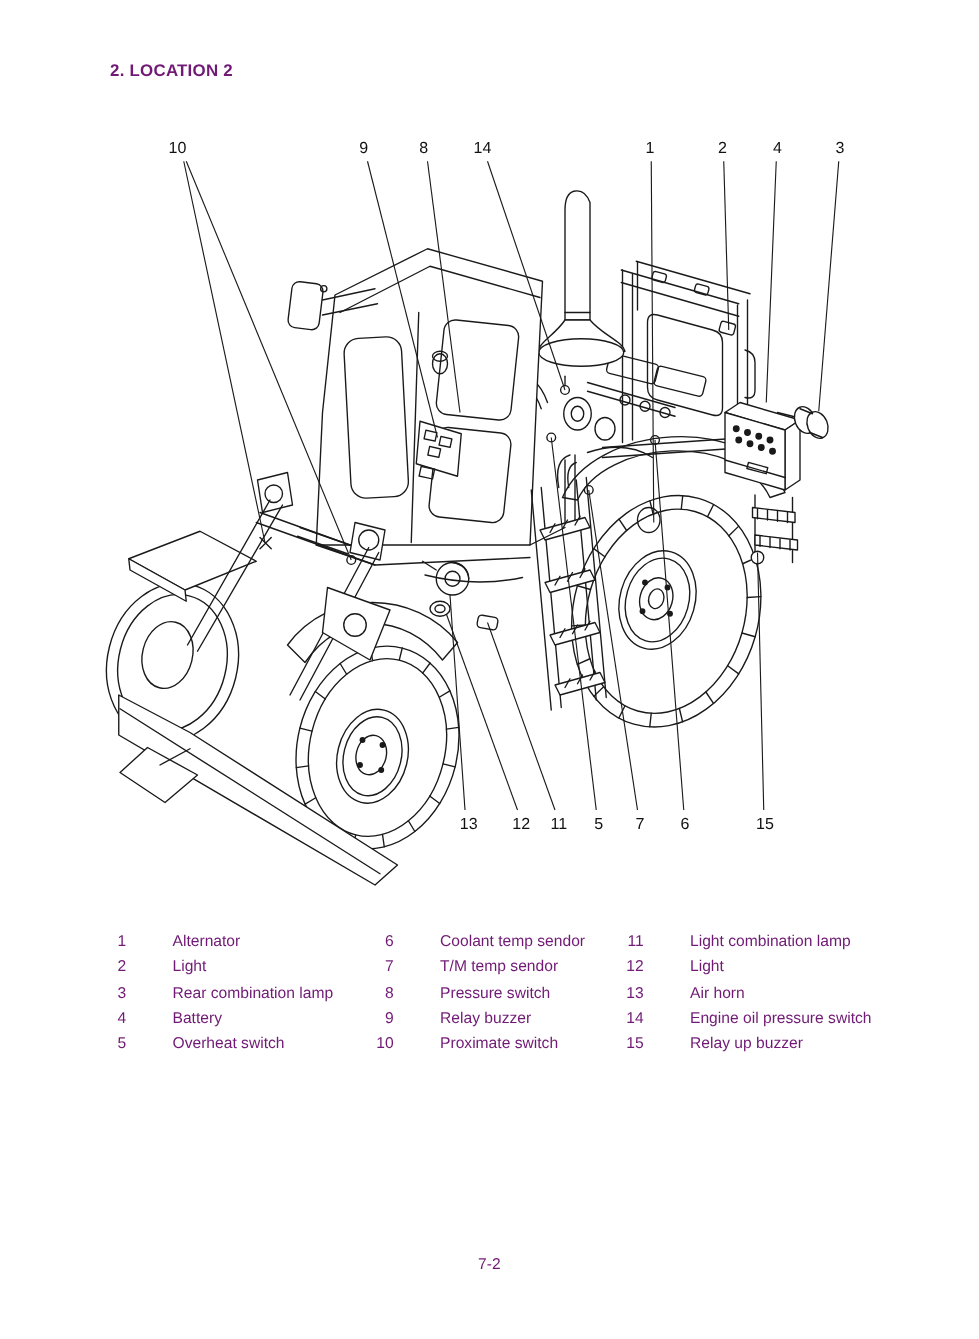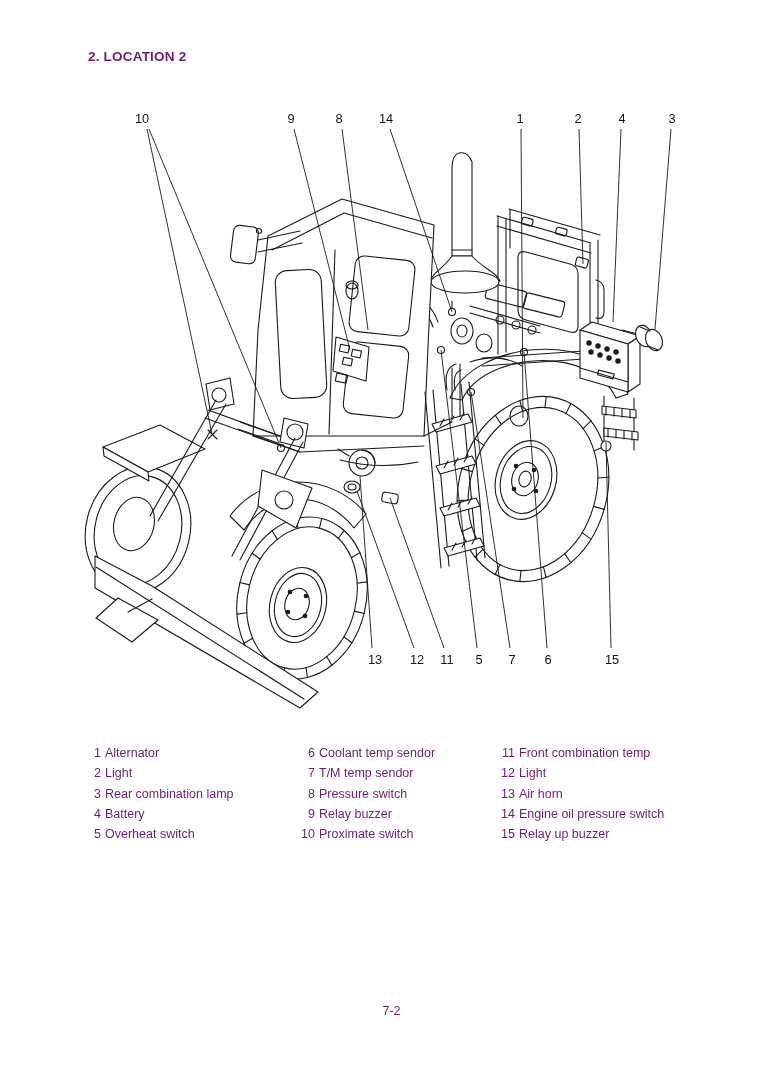--- a/index.html
+++ b/index.html
@@ -24,21 +24,21 @@
   .wfill{fill:#ffffff;}
   .leader{stroke:#1a1a1a;stroke-width:.9;fill:none;}
   .callout{font-family:"Liberation Sans",sans-serif;font-size:12.8px;fill:#111;text-anchor:middle;}
   .legend{position:absolute;top:743px;left:0;width:783px;font-size:12.5px;}
   .lg-col{position:absolute;top:0;}
   .lg-col.c1{left:81px;width:210px;}
   .lg-col.c2{left:295px;width:195px;}
   .lg-col.c3{left:495px;width:220px;}
   .lg-row{display:flex;align-items:center;height:20.3px;}
   .lg-num{width:20px;text-align:right;flex:none;}
-  .lg-lbl{margin-left:4px;white-space:nowrap;}
+  .lg-lbl{margin-left:37px;white-space:nowrap;}
 </style>
 </head>
 <body>
 
 <div class="page">
 
   <div class="title">2. LOCATION 2</div>
 
   <svg id="diagram-svg" width="783" height="730" viewBox="0 0 783 730">
 
@@ -377,21 +377,21 @@
           <span class="lg-lbl">Relay buzzer</span>
         </div>
         <div class="lg-row">
           <span class="lg-num">10</span>
           <span class="lg-lbl">Proximate switch</span>
         </div>
       </div>
     <div class="lg-col c3">
         <div class="lg-row">
           <span class="lg-num">11</span>
-          <span class="lg-lbl">Front combination temp</span>
+          <span class="lg-lbl">Light combination lamp</span>
         </div>
         <div class="lg-row">
           <span class="lg-num">12</span>
           <span class="lg-lbl">Light</span>
         </div>
         <div class="lg-row">
           <span class="lg-num">13</span>
           <span class="lg-lbl">Air horn</span>
         </div>
         <div class="lg-row">

